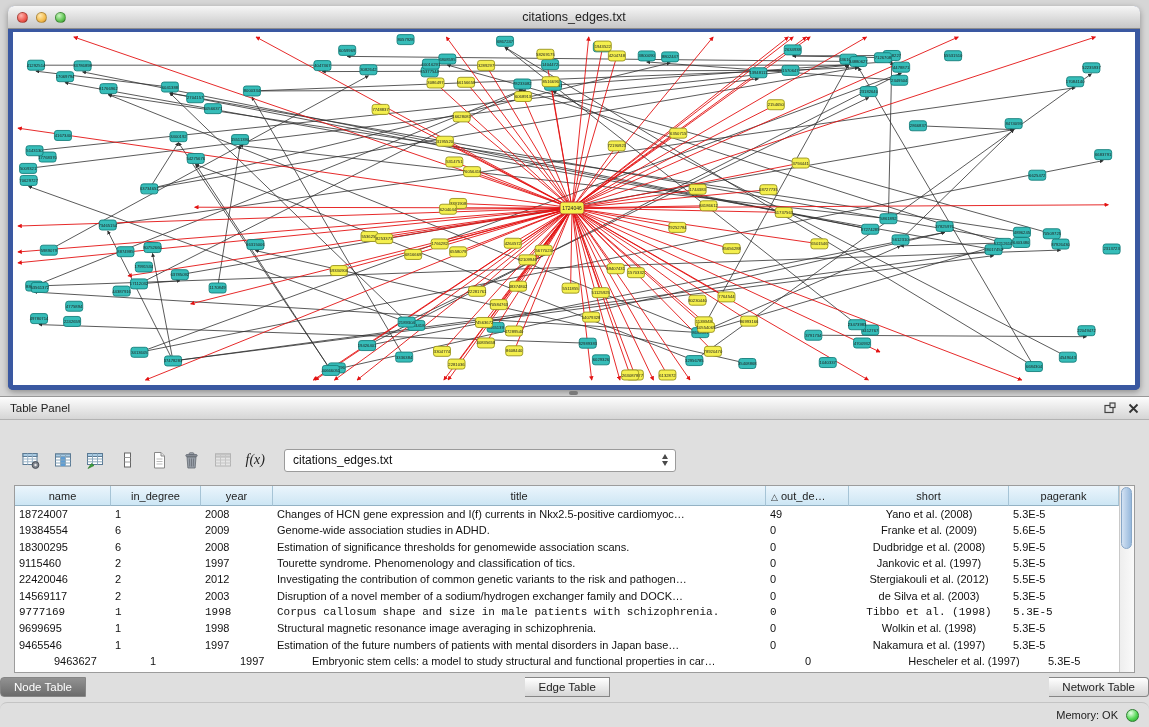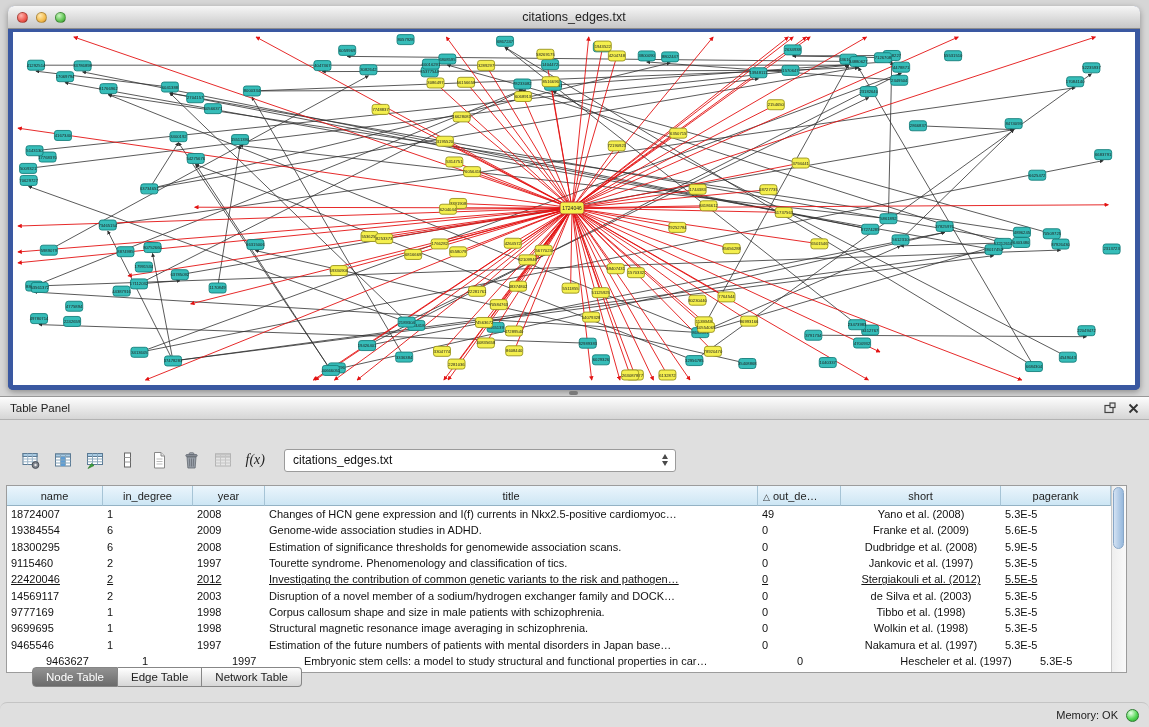--- a/index.html
+++ b/index.html
@@ -69,21 +69,21 @@
     margin-left:12px; width:392px; height:23px;
     background:#fff; border:1px solid #9b9b9b; border-radius:3px;
     display:flex; align-items:center; padding:0 22px 0 8px;
     font-size:12px; color:#111; position:relative;
   }
   .combo-arrows { position:absolute; right:7px; top:4px; display:flex; flex-direction:column; gap:2px; }
   .arr-up { width:0; height:0; border-left:3.5px solid transparent; border-right:3.5px solid transparent; border-bottom:5px solid #4a4a4a; }
   .arr-dn { width:0; height:0; border-left:3.5px solid transparent; border-right:3.5px solid transparent; border-top:5px solid #4a4a4a; }
 
   .table-wrap {
-    position:absolute; left:6px; top:88px; width:1121px; height:188px;
+    position:absolute; left:14px; top:88px; width:1121px; height:188px;
     border:1px solid #9c9c9c; background:#fff; display:flex;
   }
   .table-main { flex:1; overflow:hidden; }
   .thead { display:grid; height:20px; }
   .th {
     background:linear-gradient(#ebf5fc,#cde6f4);
     border-right:1px solid #a6c4d6; border-bottom:1px solid #94b2c4;
     display:flex; align-items:center; justify-content:center;
     font-size:11px; color:#222; overflow:hidden; white-space:nowrap;
   }
@@ -96,21 +96,21 @@
   .vscroll {
     width:15px; border-left:1px solid #c9c9c9;
     background:linear-gradient(to right,#eeeeee,#fafafa); position:relative;
   }
   .vthumb {
     position:absolute; top:1px; left:1px; width:11px; height:62px; border-radius:6px;
     background:linear-gradient(to right,#d3e2f3,#96b8dc);
     border:1px solid #88a7c8;
   }
 
-  .tabs { position:absolute; left:0; right:0; top:270px; display:flex; justify-content:flex-start;margin-left:32px; }
+  .tabs { position:absolute; left:0; right:0; top:280px; display:flex; justify-content:space-between; }
   .tab {
     height:20px; line-height:18px; padding:0 13px; font-size:11.5px;
     border:1px solid #868686; border-left:none;
     background:linear-gradient(#ffffff,#d6d6d6); color:#222;
   }
   .tab:first-child { border-left:1px solid #868686; border-radius:4px 0 0 4px; }
   .tab:last-child { border-radius:0 4px 4px 0; }
   .tab.active { background:linear-gradient(#929292,#6b6b6b); color:#fff; }
 
   .status-strip {
@@ -1073,39 +1073,39 @@
           </div>
           <div class="tr" style="grid-template-columns: 96px 90px 72px 493px 83px 160px 110px;">
             <div class="td">9115460</div>
             <div class="td">2</div>
             <div class="td">1997</div>
             <div class="td">Tourette syndrome. Phenomenology and classification of tics.</div>
             <div class="td">0</div>
             <div class="td center">Jankovic et al. (1997)</div>
             <div class="td">5.3E-5</div>
           </div>
-          <div class="tr" style="grid-template-columns: 96px 90px 72px 493px 83px 160px 110px; text-decoration: underline;">
+          <div class="tr" style="grid-template-columns: 96px 90px 72px 493px 83px 160px 110px;">
             <div class="td">22420046</div>
             <div class="td">2</div>
             <div class="td">2012</div>
             <div class="td">Investigating the contribution of common genetic variants to the risk and pathogen…</div>
             <div class="td">0</div>
             <div class="td center">Stergiakouli et al. (2012)</div>
             <div class="td">5.5E-5</div>
           </div>
           <div class="tr" style="grid-template-columns: 96px 90px 72px 493px 83px 160px 110px;">
             <div class="td">14569117</div>
             <div class="td">2</div>
             <div class="td">2003</div>
             <div class="td">Disruption of a novel member of a sodium/hydrogen exchanger family and DOCK…</div>
             <div class="td">0</div>
             <div class="td center">de Silva et al. (2003)</div>
             <div class="td">5.3E-5</div>
           </div>
-          <div class="tr" style="grid-template-columns: 96px 90px 72px 493px 83px 160px 110px;">
+          <div class="tr" style="grid-template-columns: 96px 90px 72px 493px 83px 160px 110px; font-family: Liberation Mono, monospace;">
             <div class="td">9777169</div>
             <div class="td">1</div>
             <div class="td">1998</div>
             <div class="td">Corpus callosum shape and size in male patients with schizophrenia.</div>
             <div class="td">0</div>
             <div class="td center">Tibbo et al. (1998)</div>
             <div class="td">5.3E-5</div>
           </div>
           <div class="tr" style="grid-template-columns: 96px 90px 72px 493px 83px 160px 110px;">
             <div class="td">9699695</div>

